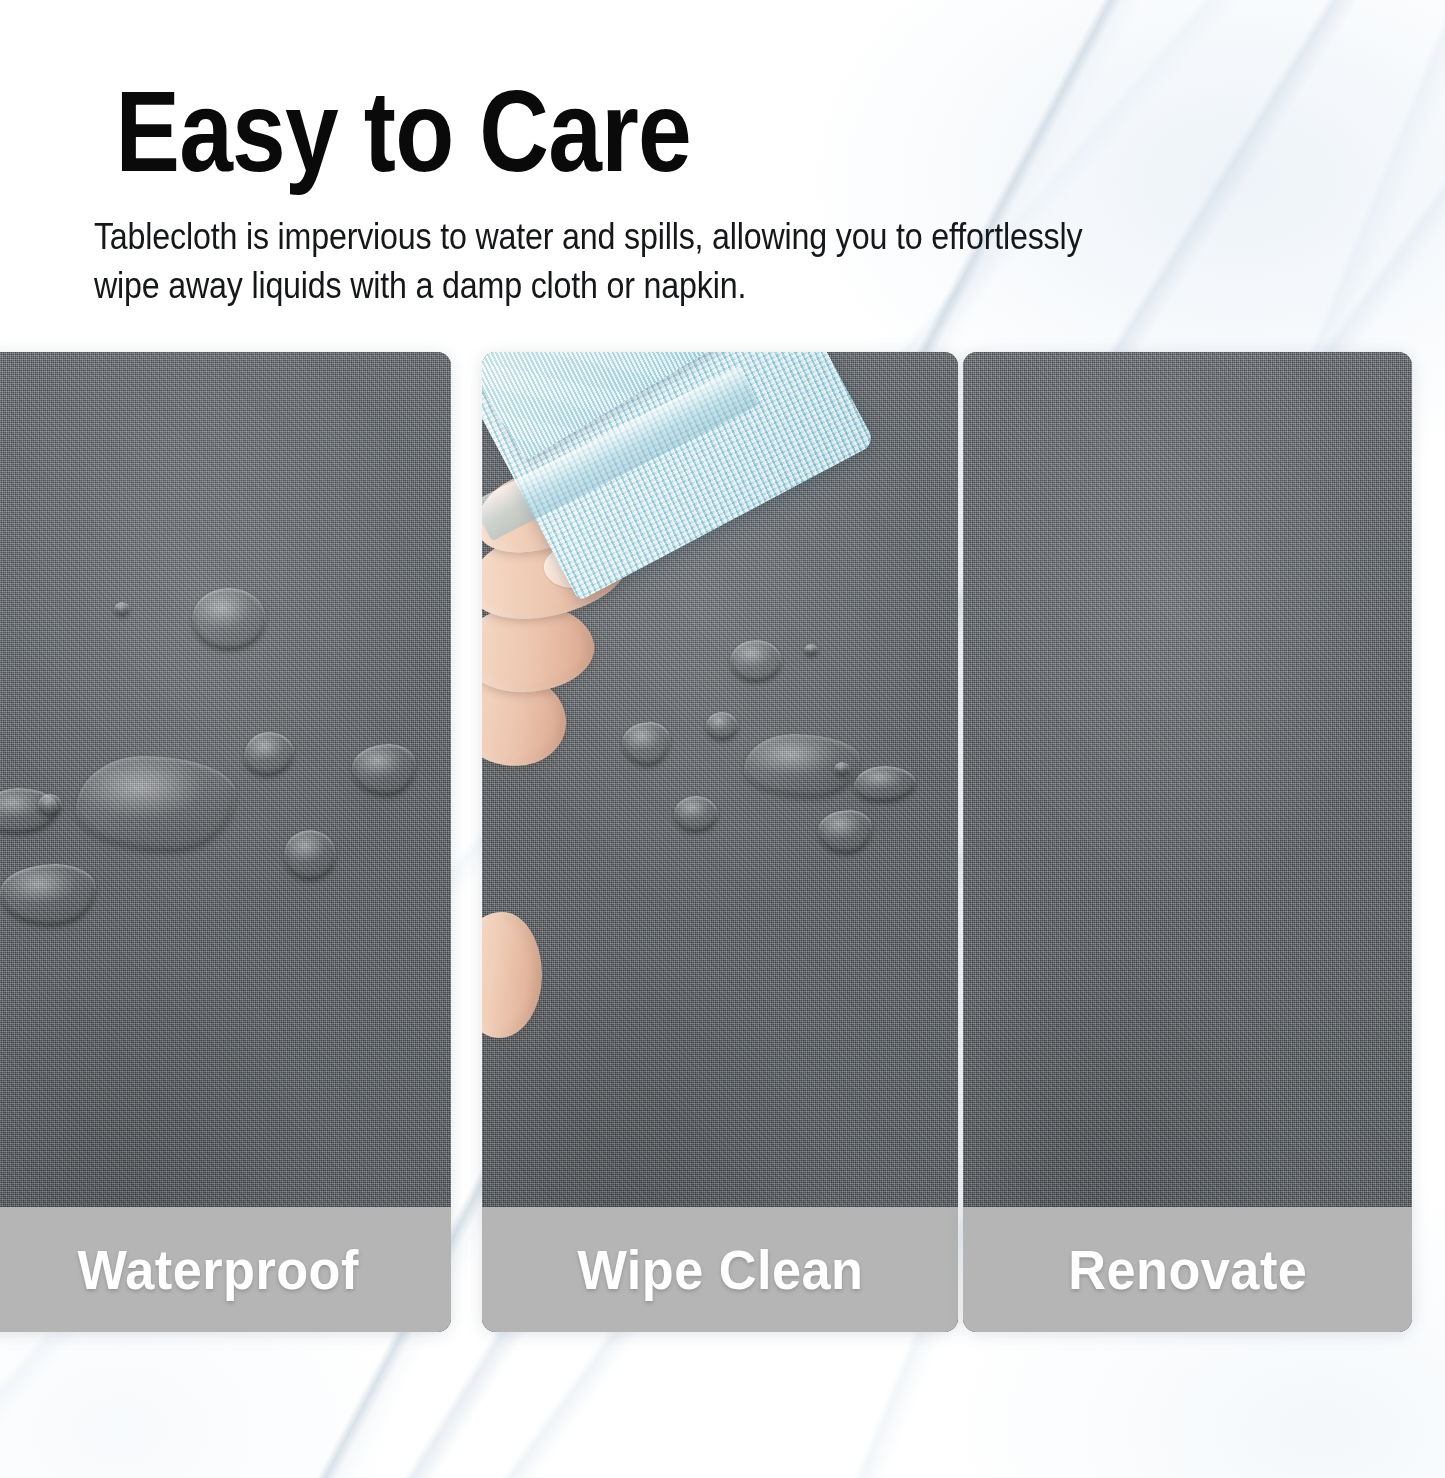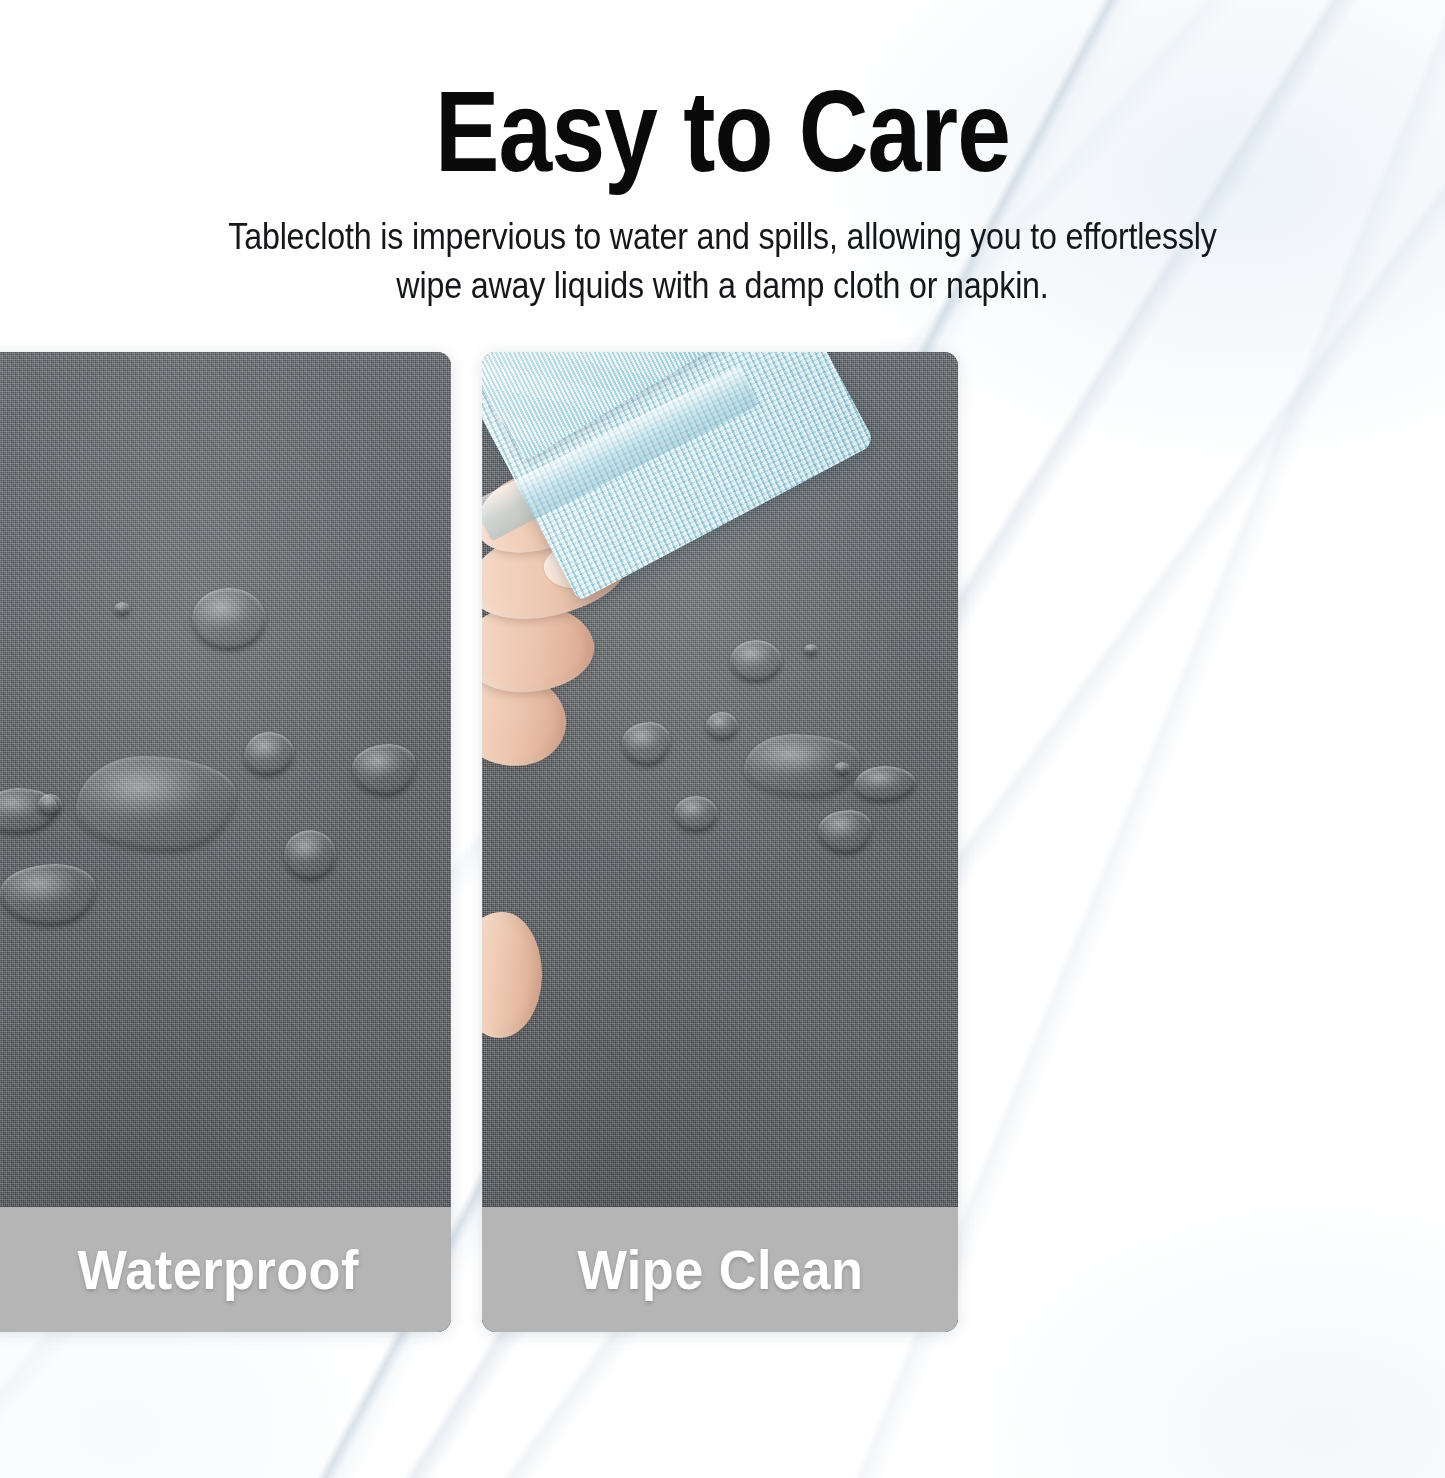--- a/index.html
+++ b/index.html
@@ -20,21 +20,21 @@
       linear-gradient(112deg, rgba(255,255,255,0) 0%, rgba(255,255,255,0) 71.0%, rgba(210,223,235,.26) 71.4%, rgba(255,255,255,0) 72.6%),
       linear-gradient(131deg, rgba(255,255,255,0) 0%, rgba(255,255,255,0) 44.0%, rgba(215,228,240,.22) 44.4%, rgba(255,255,255,0) 45.4%),
       radial-gradient(ellipse 620px 420px at 1240px 180px, rgba(223,233,243,.55) 0%, rgba(255,255,255,0) 72%),
       radial-gradient(ellipse 520px 340px at 1320px 1430px, rgba(231,239,246,.45) 0%, rgba(255,255,255,0) 75%),
       radial-gradient(ellipse 400px 300px at 120px 1430px, rgba(236,242,248,.40) 0%, rgba(255,255,255,0) 75%),
       #ffffff;
     pointer-events:none;
   }
 
   
-  #header{position:absolute;left:0;top:0;width:1445px;z-index:5;text-align:center;}
+  #header{position:absolute;left:0;top:0;width:1445px;z-index:5;text-align:left;}
   #headline{
     margin:0;padding:0;
     font-size:115px;line-height:1;
     font-weight:bold;
     font-stretch:condensed;
     letter-spacing:-1px;
     color:#0a0a0a;
     transform:scaleX(.84);
     transform-origin:center top;
     padding-top:74px;
@@ -228,14 +228,20 @@
       <div class="cloth" id="cloth-main"></div>
       <div class="cloth" id="cloth-fold"></div>
       <div class="cloth" id="cloth-edge"></div>
     </div>
 
     <div class="caption">
       <span class="caption-label">Wipe Clean</span>
     </div>
   </div>
 
+  <div class="panel p3">
+    <div class="fabric"></div>
+    <div class="caption">
+      <span class="caption-label">Renovate</span>
+    </div>
+  </div>
 
 </div>
 
 </body></html>

